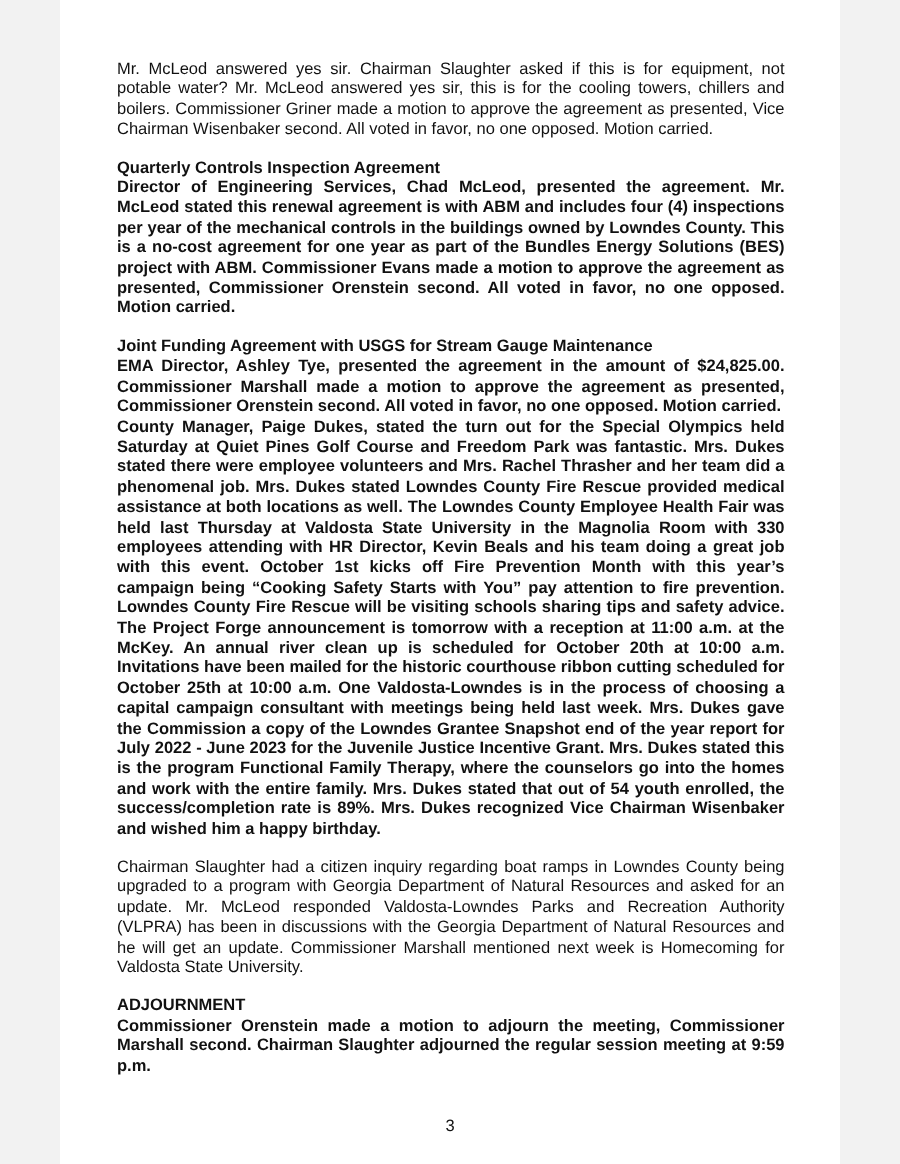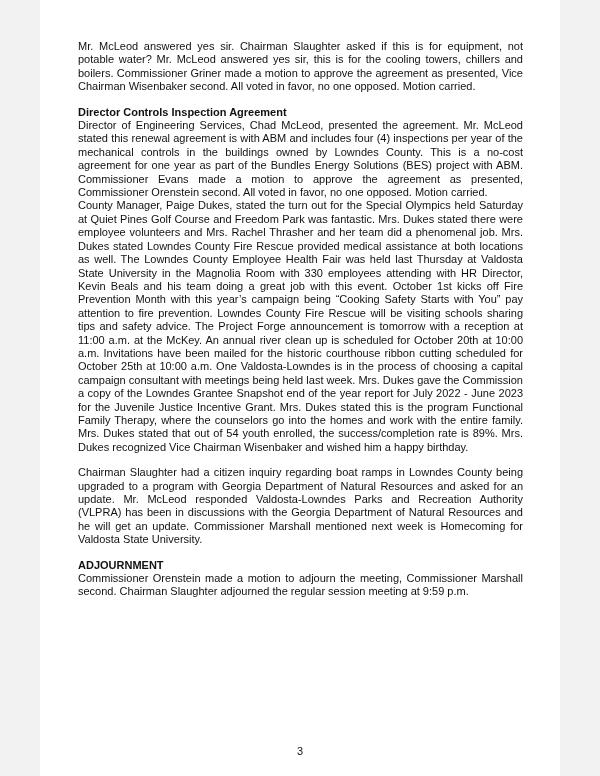--- a/index.html
+++ b/index.html
@@ -19,21 +19,21 @@
     padding: 40px 37px 0 38px;
     position: relative;
     margin: 0 auto;
     overflow: hidden;
   }
   .para {
     margin: 12px 0 0 0;
     text-align: justify;
   }
   .para.first { margin-top: 0; }
-  .para.after-heading { margin-top: 0; }
+  .para.after-heading { margin-top: 0; font-weight: bold; }
   .heading {
     margin: 12px 0 0 0;
     font-size: 11px;
     line-height: 13.4px;
     font-weight: bold;
     text-align: left;
   }
   .heading .normal { font-weight: normal; }
   .page-number {
     position: absolute;
@@ -43,23 +43,25 @@
     text-align: center;
   }
 </style>
 </head>
 <body>
 
 <div class="page">
 
   <p class="para first">Mr. McLeod answered yes sir.  Chairman Slaughter asked if this is for equipment, not potable water? Mr. McLeod answered yes sir, this is for the cooling towers, chillers and boilers.  Commissioner Griner made a motion to approve the agreement as presented, Vice Chairman Wisenbaker second.  All voted in favor, no one opposed.  Motion carried.</p>
 
-  <h2 class="heading">Director Controls Inspection Agreement</h2>
+  <h2 class="heading">Quarterly Controls Inspection Agreement</h2>
   <p class="para after-heading">Director of Engineering Services, Chad McLeod, presented the agreement.  Mr. McLeod stated this renewal agreement is with ABM and includes four (4) inspections per year of the mechanical controls in the buildings owned by Lowndes County.  This is a no-cost agreement for one year as part of the Bundles Energy Solutions (BES) project with ABM.  Commissioner Evans made a motion to approve the agreement as presented, Commissioner Orenstein second.  All voted in favor, no one opposed.  Motion carried.</p>
 
+  <h2 class="heading">Joint Funding Agreement with USGS for Stream Gauge Maintenance</h2>
+  <p class="para after-heading">EMA Director, Ashley Tye, presented the agreement in the amount of $24,825.00.  Commissioner Marshall made a motion to approve the agreement as presented, Commissioner Orenstein second.  All voted in favor, no one opposed.  Motion carried.</p>
 
   <p class="para after-heading">County Manager, Paige Dukes, stated the turn out for the Special Olympics held Saturday at Quiet Pines Golf Course and Freedom Park was fantastic.  Mrs. Dukes stated there were employee volunteers and Mrs. Rachel Thrasher and her team did a phenomenal job.  Mrs. Dukes stated Lowndes County Fire Rescue provided medical assistance at both locations as well.  The Lowndes County Employee Health Fair was held last Thursday at Valdosta State University in the Magnolia Room with 330 employees attending with HR Director, Kevin Beals and his team doing a great job with this event.  October 1st kicks off Fire Prevention Month with this year’s campaign being “Cooking Safety Starts with You” pay attention to fire prevention.  Lowndes County Fire Rescue will be visiting schools sharing tips and safety advice.  The Project Forge announcement is tomorrow with a reception at 11:00 a.m. at the McKey.  An annual river clean up is scheduled for October 20th at 10:00 a.m.  Invitations have been mailed for the historic courthouse ribbon cutting scheduled for October 25th at 10:00 a.m.  One Valdosta-Lowndes is in the process of choosing a capital campaign consultant with meetings being held last week.  Mrs. Dukes gave the Commission a copy of the Lowndes Grantee Snapshot end of the year report for July 2022 - June 2023 for the Juvenile Justice Incentive Grant.  Mrs. Dukes stated this is the program Functional Family Therapy, where the counselors go into the homes and work with the entire family.  Mrs. Dukes stated that out of 54 youth enrolled, the success/completion rate is 89%.  Mrs. Dukes recognized Vice Chairman Wisenbaker and wished him a happy birthday.</p>
   <p class="para">Chairman Slaughter had a citizen inquiry regarding boat ramps in Lowndes County being upgraded to a program with Georgia Department of Natural Resources and asked for an update.  Mr. McLeod responded Valdosta-Lowndes Parks and Recreation Authority (VLPRA) has been in discussions with the Georgia Department of Natural Resources and he will get an update.  Commissioner Marshall mentioned next week is Homecoming for Valdosta State University.</p>
 
 
   <h2 class="heading">ADJOURNMENT</h2>
   <p class="para after-heading">Commissioner Orenstein made a motion to adjourn the meeting, Commissioner Marshall second.  Chairman Slaughter adjourned the regular session meeting at 9:59 p.m.</p>
 
   <div class="page-number">3</div>
 

